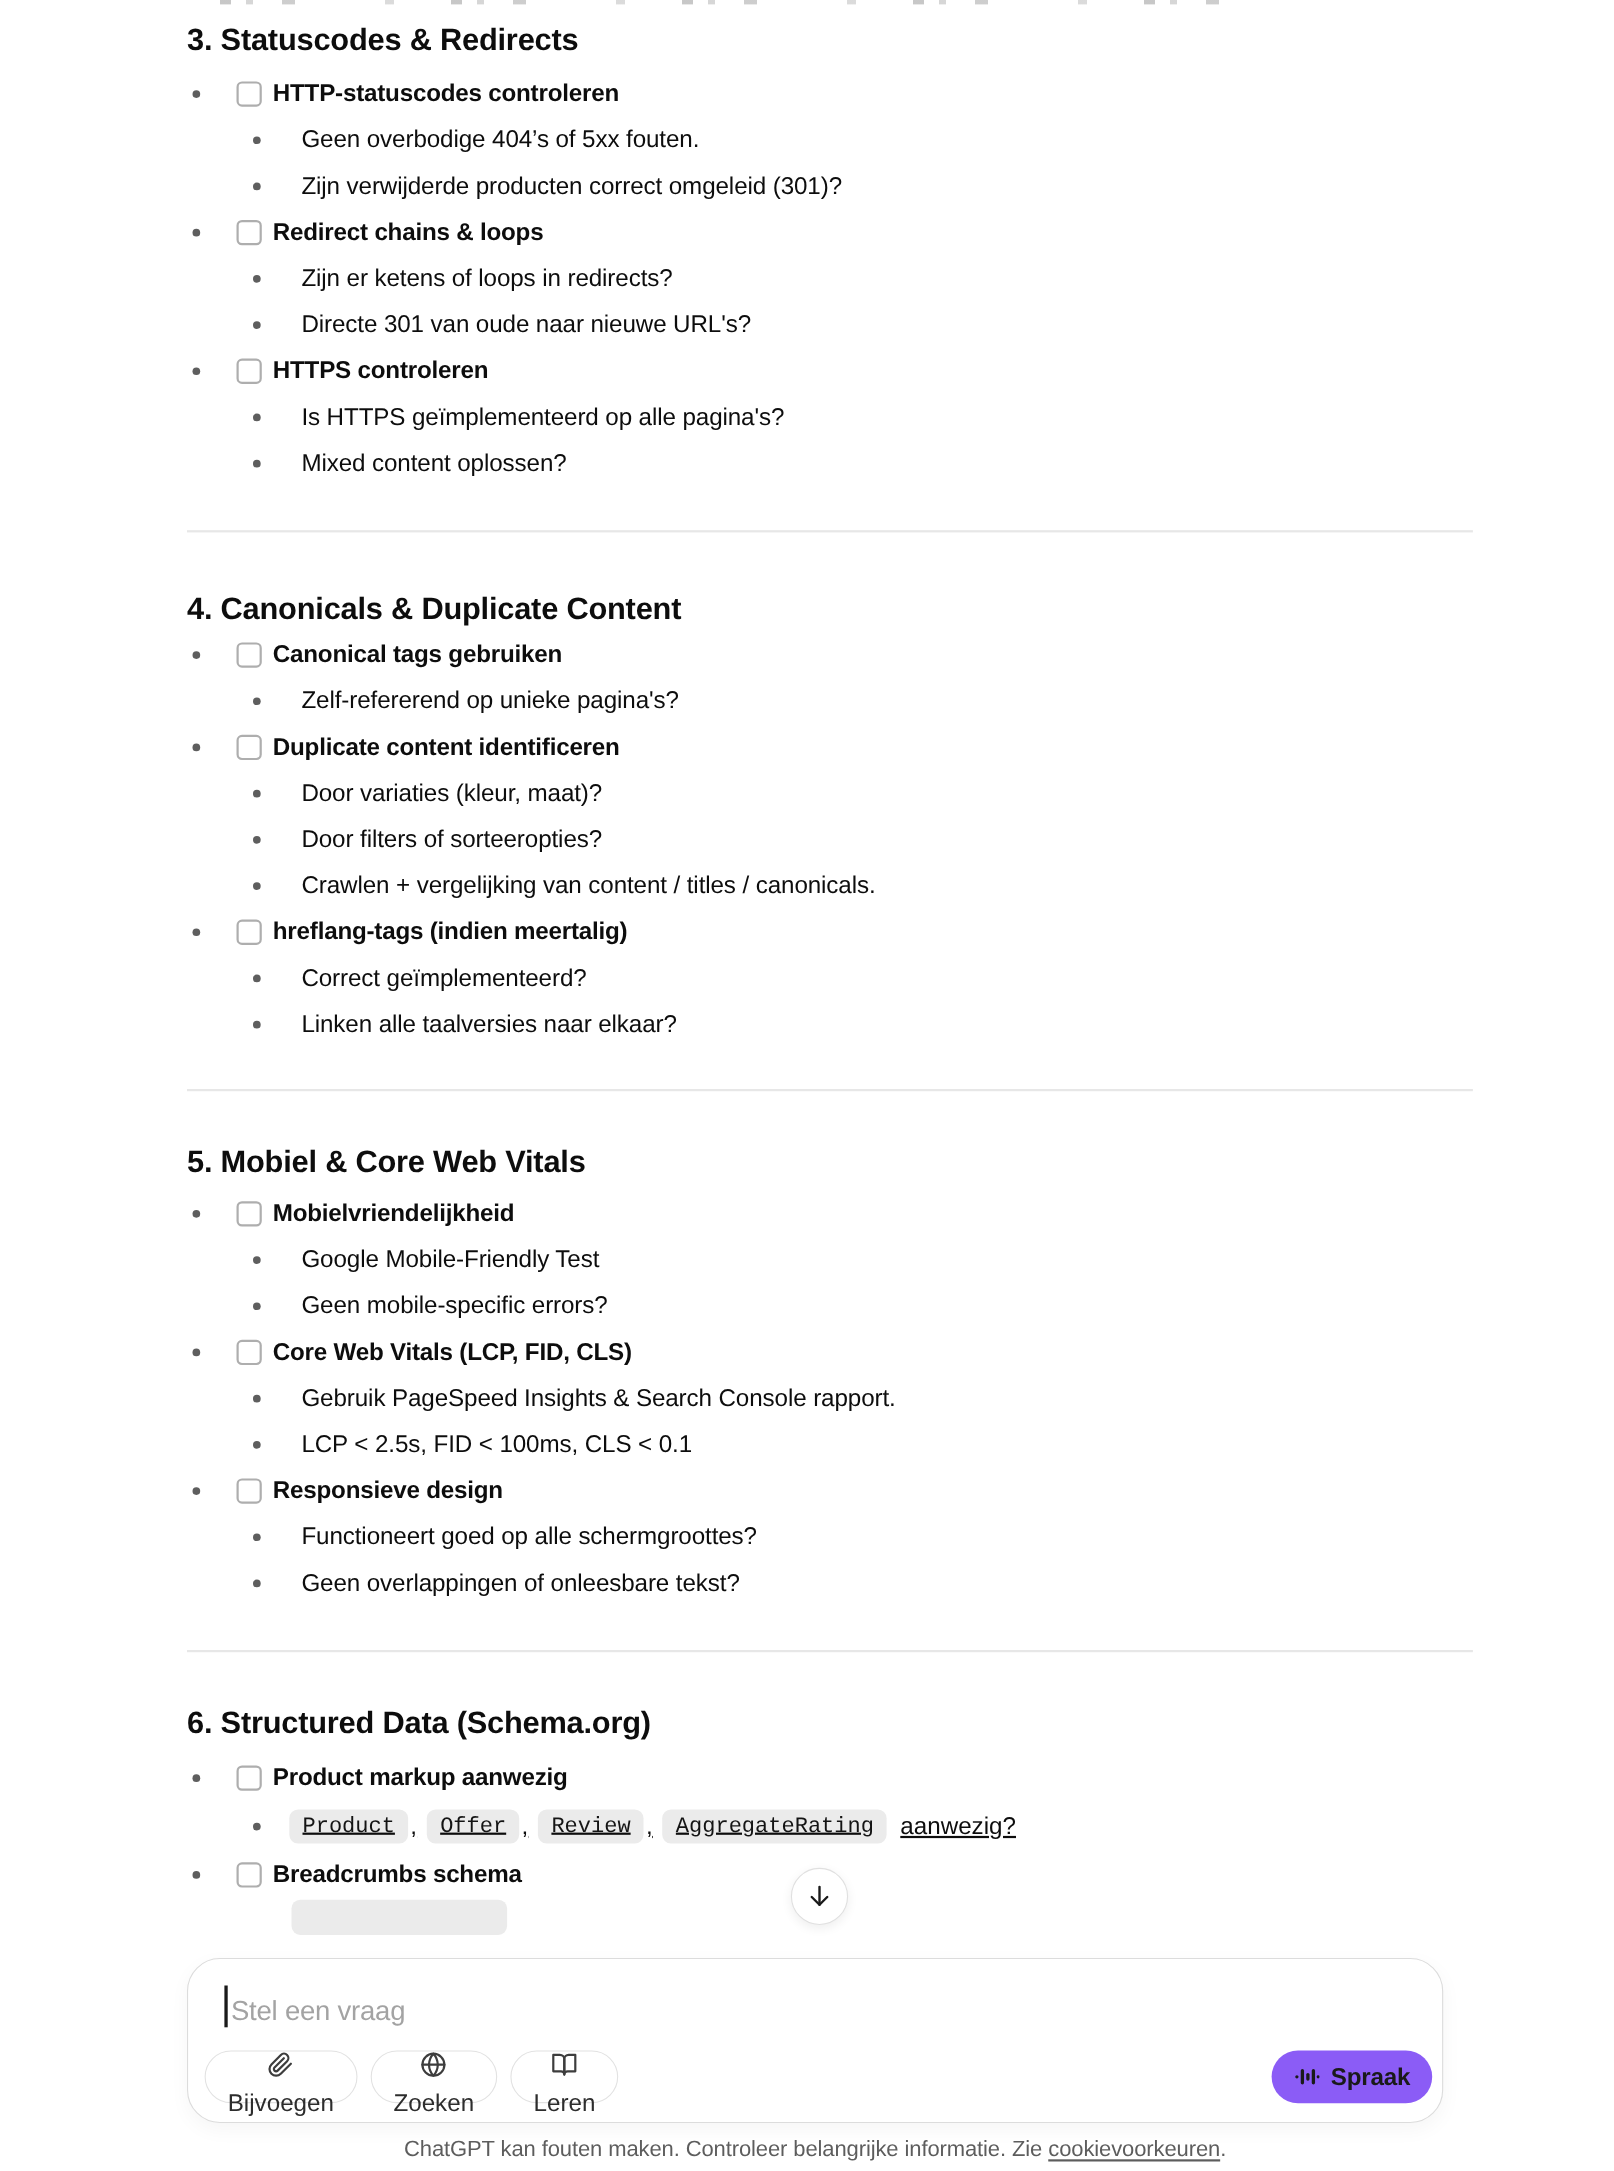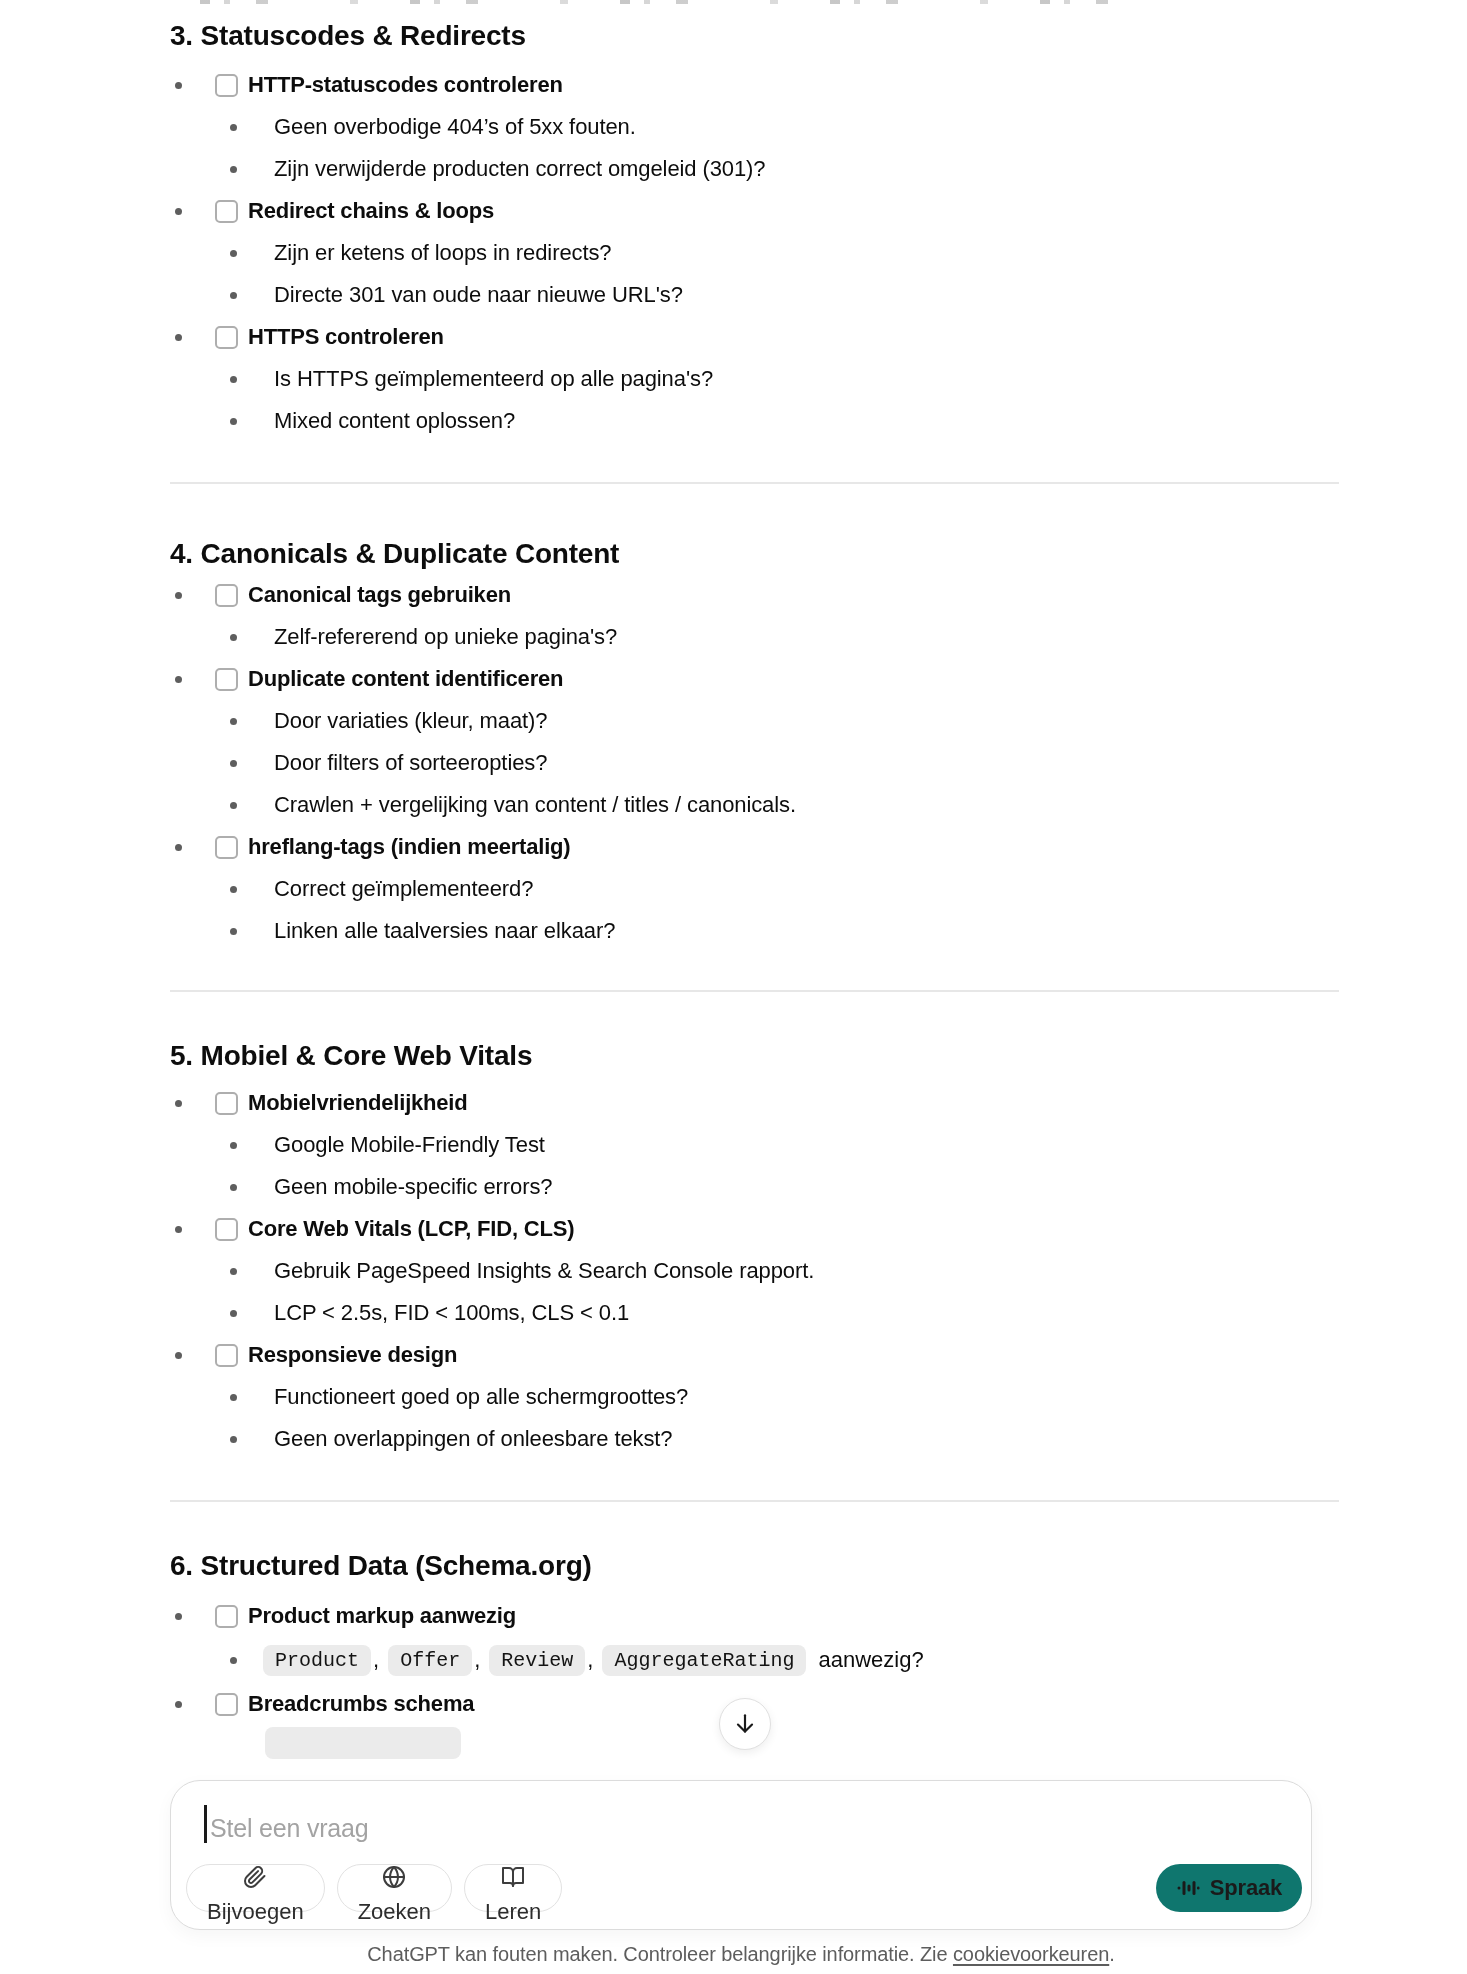--- a/index.html
+++ b/index.html
@@ -23,21 +23,21 @@
   .sec-1 .sec-title{margin-top:50px;}
   .sec-2 .sec-divider{margin-top:38px;}
   .sec-2 .sec-title{margin-top:44px;}
   .sec-3 .sec-divider{margin-top:40px;}
   .sec-3 .sec-title{margin-top:44px;}
   .rows{margin-top:8px;}
   .sec-1 .rows{margin-top:0;}
   .sec-2 .rows{margin-top:6px;}
   .sec-3 .rows{margin-top:9px;}
   .row{display:flex;align-items:center;height:42px;font-size:22px;}
-  .row.chips-line{height:46px;}
+  .row.chips-line{height:46px;text-decoration:underline;}
   .row.partial-line{height:34px;align-items:flex-start;margin-top:2px;}
   .bdot{flex:none;width:7px;height:7px;border-radius:50%;background:#5e5e5e;}
   .l1 .bdot{margin-left:5px;}
   .l2 .bdot{margin-left:60px;}
   .cbx{flex:none;box-sizing:border-box;width:23px;height:23px;border:2px solid #aeaeae;
        border-radius:5px;background:#fff;margin-left:33px;}
   .l1-label{margin-left:10px;font-weight:700;letter-spacing:-.2px;}
   .l2-text{margin-left:37px;letter-spacing:-.1px;}
   .chipseq{margin-left:26px;display:flex;align-items:center;}
   .chip{
@@ -63,21 +63,21 @@
   .caret{width:3px;height:38px;background:#1a1a1a;margin-right:3px;}
   .placeholder{font-size:25px;color:#a3a3a3;letter-spacing:-.2px;}
   .pillrow{position:absolute;left:15px;bottom:17px;display:flex;gap:12px;}
   .pill{
     display:flex;align-items:center;gap:10px;height:48px;padding:0 20px;box-sizing:border-box;
     border:1.5px solid #e2e2e2;border-radius:24px;background:#fff;font-size:22px;color:#2d2d2d;flex-direction:column;
   }
   .pill svg{flex:none;}
   .voice-pill{
     position:absolute;right:9px;bottom:17px;display:flex;align-items:center;gap:10px;
-    height:48px;padding:0 20px;border-radius:24px;background:#0f766e;font-size:22px;
+    height:48px;padding:0 20px;border-radius:24px;background:#8b5cf6;font-size:22px;
     color:#1a1a1a;font-weight:700;letter-spacing:-.2px;box-sizing:border-box;
   }
   .footer{
     position:absolute;left:170px;top:1941px;width:1142px;text-align:center;
     font-size:20px;line-height:26px;color:#5d5d5d;letter-spacing:-.1px;z-index:6;
   }
   .footer a{color:#5d5d5d;text-decoration:underline;text-underline-offset:3px;}
 </style>
 </head>
 <body>

